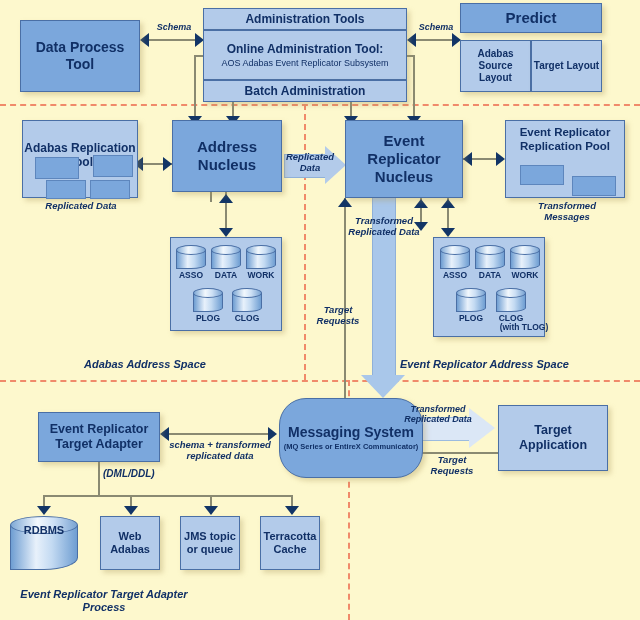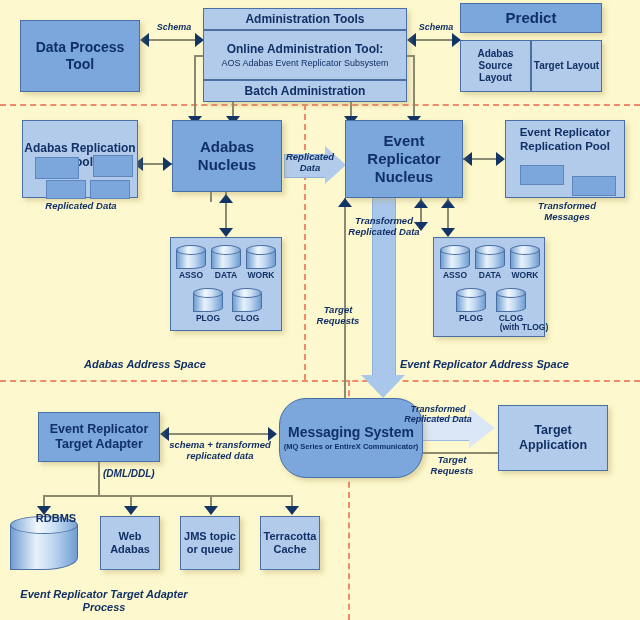--- a/index.html
+++ b/index.html
@@ -144,21 +144,21 @@
   <div class="box light" style="left:22px;top:120px;width:116px;height:78px;font-size:12px;justify-content:flex-start;padding-top:20px;">
     <span>Adabas Replication Pool</span>
   </div>
   <div style="position:absolute;left:35px;top:157px;width:42px;height:20px;background:#7ba7dc;border:1px solid #5d86bd;z-index:6;"></div>
   <div style="position:absolute;left:93px;top:155px;width:38px;height:20px;background:#7ba7dc;border:1px solid #5d86bd;z-index:6;"></div>
   <div style="position:absolute;left:46px;top:180px;width:38px;height:17px;background:#7ba7dc;border:1px solid #5d86bd;z-index:6;"></div>
   <div style="position:absolute;left:90px;top:180px;width:38px;height:17px;background:#7ba7dc;border:1px solid #5d86bd;z-index:6;"></div>
   <div class="lab" style="left:40px;top:201px;width:82px;font-size:9.5px;">Replicated Data</div>
 
   <div class="box dark" style="left:172px;top:120px;width:110px;height:72px;font-size:15px;">
-    <span>Adabas Nucleus</span>
+    <span>Address Nucleus</span>
   </div>
 
   <div class="ln lnh" style="left:140px;top:163px;width:32px;"></div>
   <div class="ah ah-l" style="left:134px;top:157px;"></div>
   <div class="ah ah-r" style="left:163px;top:157px;"></div>
 
   <div class="box dark" style="left:345px;top:120px;width:118px;height:78px;font-size:15px;">
     <span>Event Replicator Nucleus</span>
   </div>
 
@@ -307,21 +307,21 @@
   <div class="ah ah-d" style="left:124px;top:506px;"></div>
   <div class="ln lnv" style="left:210px;top:495px;height:14px;"></div>
   <div class="ah ah-d" style="left:204px;top:506px;"></div>
   <div class="ln lnv" style="left:291px;top:495px;height:14px;"></div>
   <div class="ah ah-d" style="left:285px;top:506px;"></div>
 
   <div class="cyl" style="left:10px;top:516px;width:68px;height:54px;">
     <div class="body" style="top:9px;border-radius:0 0 50%/0 0 28% 28%;"></div>
     <div class="top" style="height:18px;"></div>
   </div>
-  <div class="cyl-lab" style="left:10px;top:512px;width:68px;font-size:11px;padding-left:12px;">RDBMS</div>
+  <div class="cyl-lab" style="left:10px;top:524px;width:68px;font-size:11px;">RDBMS</div>
 
   <div class="box light" style="left:100px;top:516px;width:60px;height:54px;font-size:11px;">
     <span>Web Adabas</span>
   </div>
   <div class="box light" style="left:180px;top:516px;width:60px;height:54px;font-size:11px;">
     <span>JMS topic or queue</span>
   </div>
   <div class="box light" style="left:260px;top:516px;width:60px;height:54px;font-size:11px;">
     <span>Terracotta Cache</span>
   </div>

